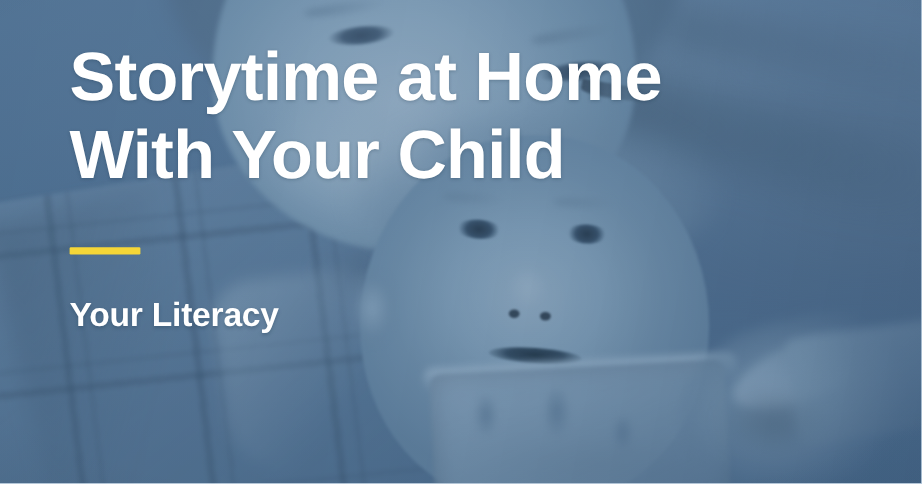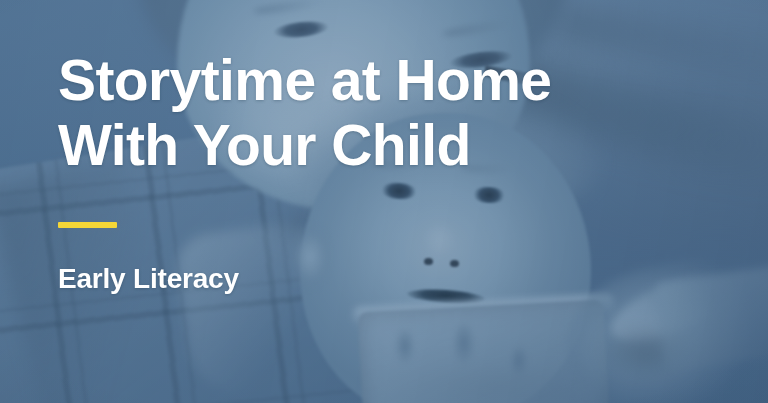--- a/index.html
+++ b/index.html
@@ -372,21 +372,21 @@
     top: 0;
     height: 100%;
     width: 640px;
     display: flex;
     flex-direction: column;
     justify-content: flex-start;
   }
 
   .headline {
     margin: 0;
-    padding-top: 48px;
+    padding-top: 32px;
     color: #ffffff;
     font-family: "Liberation Sans", sans-serif;
     font-weight: 700;
     font-size: 57px;
     line-height: 65px;
     letter-spacing: -0.6px;
     text-shadow: 0 1px 3px rgba(23,45,66,0.28);
     white-space: pre-line;
   }
 
@@ -466,16 +466,16 @@
     <div class="tint2"></div>
     <div class="vignette"></div>
   </div>
 
   <div class="content">
     <h1 class="headline">Storytime at Home
 With Your Child</h1>
 
     <div class="divider"></div>
 
-    <p class="category">Early Literacy</p>
+    <p class="category">Your Literacy</p>
   </div>
 
 </div>
 
 </body></html>

